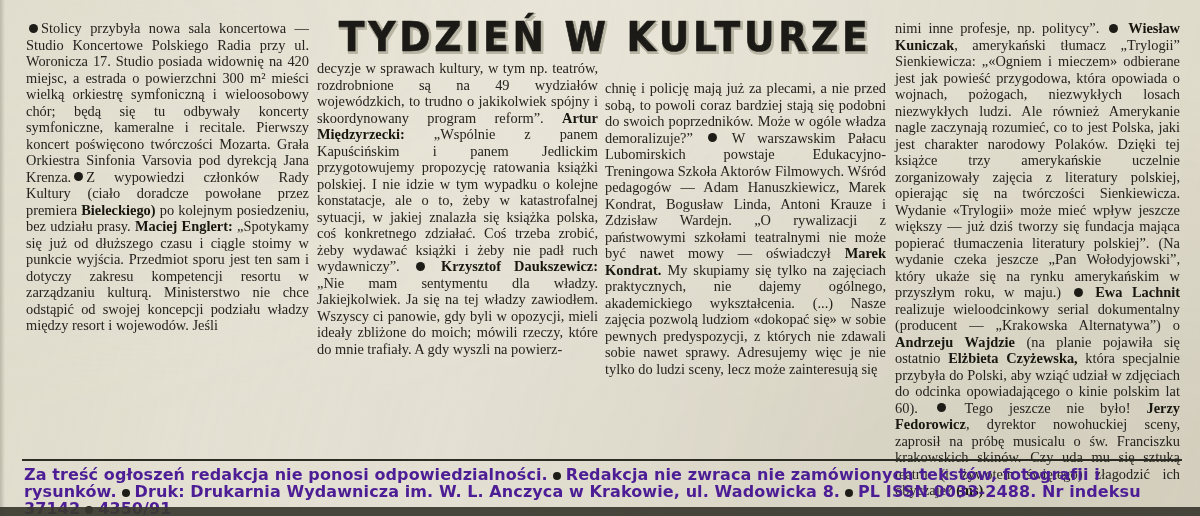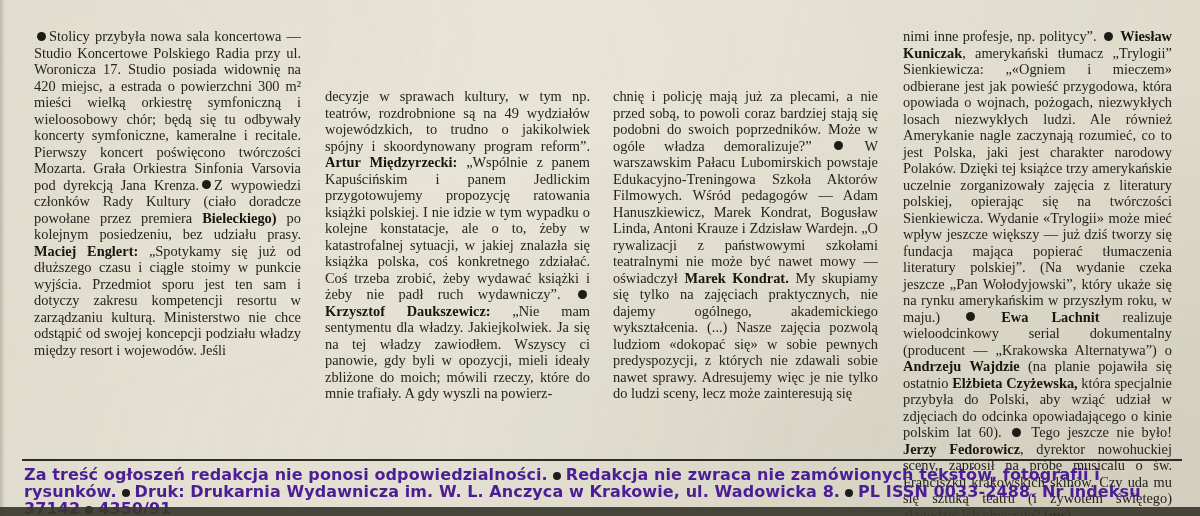--- a/index.html
+++ b/index.html
@@ -89,24 +89,24 @@
     position: absolute;
     top: 0;
     width: 283px;
     font-size: 14.4px;
     line-height: 16.5px;
     color: #24231e;
     text-align: justify;
     text-justify: inter-word;
     hyphens: manual;
   }
-  .col p { margin: 8px; }
+  .col p { margin: 0; }
 
   .col-1 { left: 0px; }
-  .col-2 { left: 291px; top: 60px; width: 281px; }
+  .col-2 { left: 291px; top: 40px; width: 281px; }
   .col-3 { left: 579px; top: 60px; width: 281px; }
   .col-4 { left: 869px; width: 285px; }
 
   .col b, .col strong {
     font-weight: 700;
     color: #17160f;
   }
 
   
   .bullet {
@@ -149,20 +149,23 @@
   .colophon .seg { white-space: normal; }
 </style>
 </head>
 <body>
 
 <div class="page">
 
   <div class="grain"></div>
   <div class="edge-left"></div>
 
+  <div class="masthead">
+    <div class="masthead-title">TYDZIEŃ W KULTURZE</div>
+  </div>
 
   <div class="cols">
 
     <div class="col col-1">
       <p><span class="bullet"></span><span>Stolicy przybyła nowa sala koncertowa — Studio Koncertowe Polskiego Radia przy ul. Woronicza 17. Studio posiada widownię na 420 miejsc, a estrada o powierzchni 300 m² mieści wielką orkiestrę symfoniczną i wieloosobowy chór; będą się tu odbywały koncerty symfoniczne, kameralne i recitale. Pierwszy koncert poświęcono twórczości Mozarta. Grała Orkiestra Sinfonia Varsovia pod dyrekcją Jana Krenza.</span><span class="bullet"></span><span>Z wypowiedzi członków Rady Kultury (ciało doradcze powołane przez premiera </span><b>Bieleckiego)</b><span> po kolejnym posiedzeniu, bez udziału prasy. </span><b>Maciej Englert:</b><span> „Spotykamy się już od dłuższego czasu i ciągle stoimy w punkcie wyjścia. Przedmiot sporu jest ten sam i dotyczy zakresu kompetencji resortu w zarządzaniu kulturą. Ministerstwo nie chce odstąpić od swojej koncepcji podziału władzy między resort i wojewodów. Jeśli</span></p>
     </div>
 
     <div class="col col-2">
       <p><span>decyzje w sprawach kultury, w tym np. teatrów, rozdrobnione są na 49 wydziałów wojewódzkich, to trudno o jakikolwiek spójny i skoordynowany program reform”. </span><b>Artur Międzyrzecki:</b><span> „Wspólnie z panem Kapuścińskim i panem Jedlickim przygotowujemy propozycję ratowania książki polskiej. I nie idzie w tym wypadku o kolejne konstatacje, ale o to, żeby w katastrofalnej sytuacji, w jakiej znalazła się książka polska, coś konkretnego zdziałać. Coś trzeba zrobić, żeby wydawać książki i żeby nie padł ruch wydawniczy”.</span> <span class="bullet"></span> <b>Krzysztof Daukszewicz:</b><span> „Nie mam sentymentu dla władzy. Jakiejkolwiek. Ja się na tej władzy zawiodłem. Wszyscy ci panowie, gdy byli w opozycji, mieli ideały zbliżone do moich; mówili rzeczy, które do mnie trafiały. A gdy wyszli na powierz-</span></p>
     </div>

